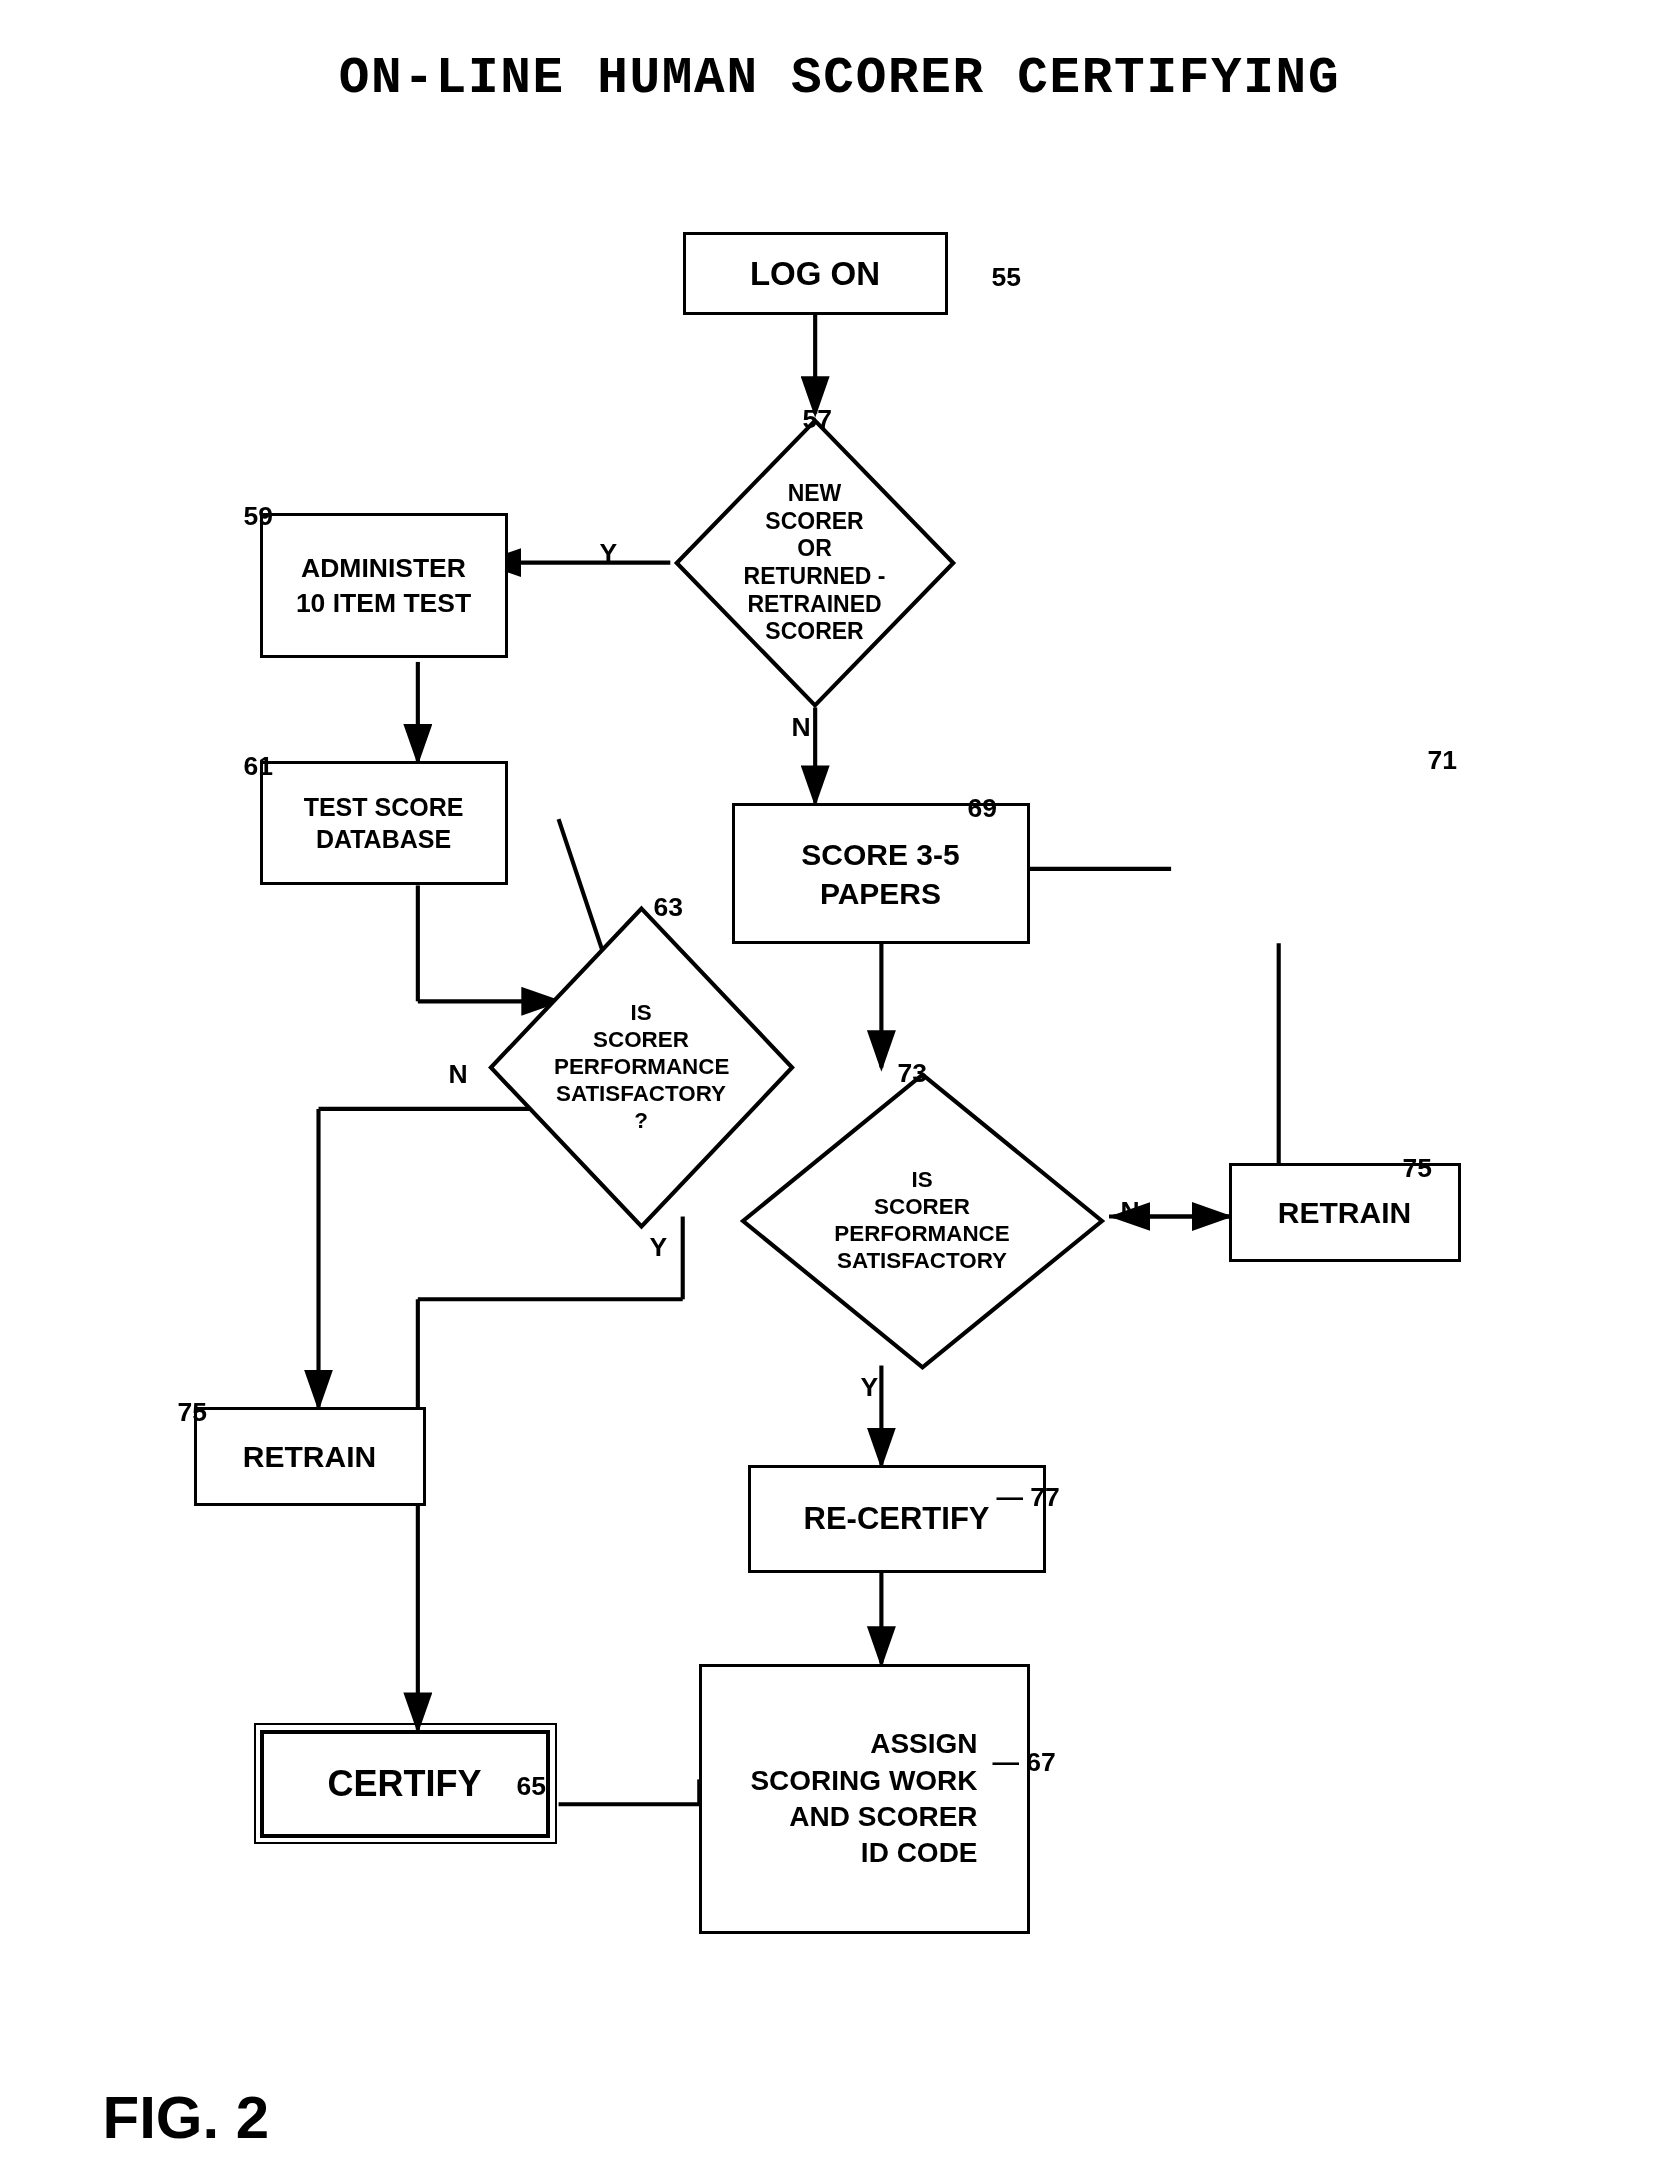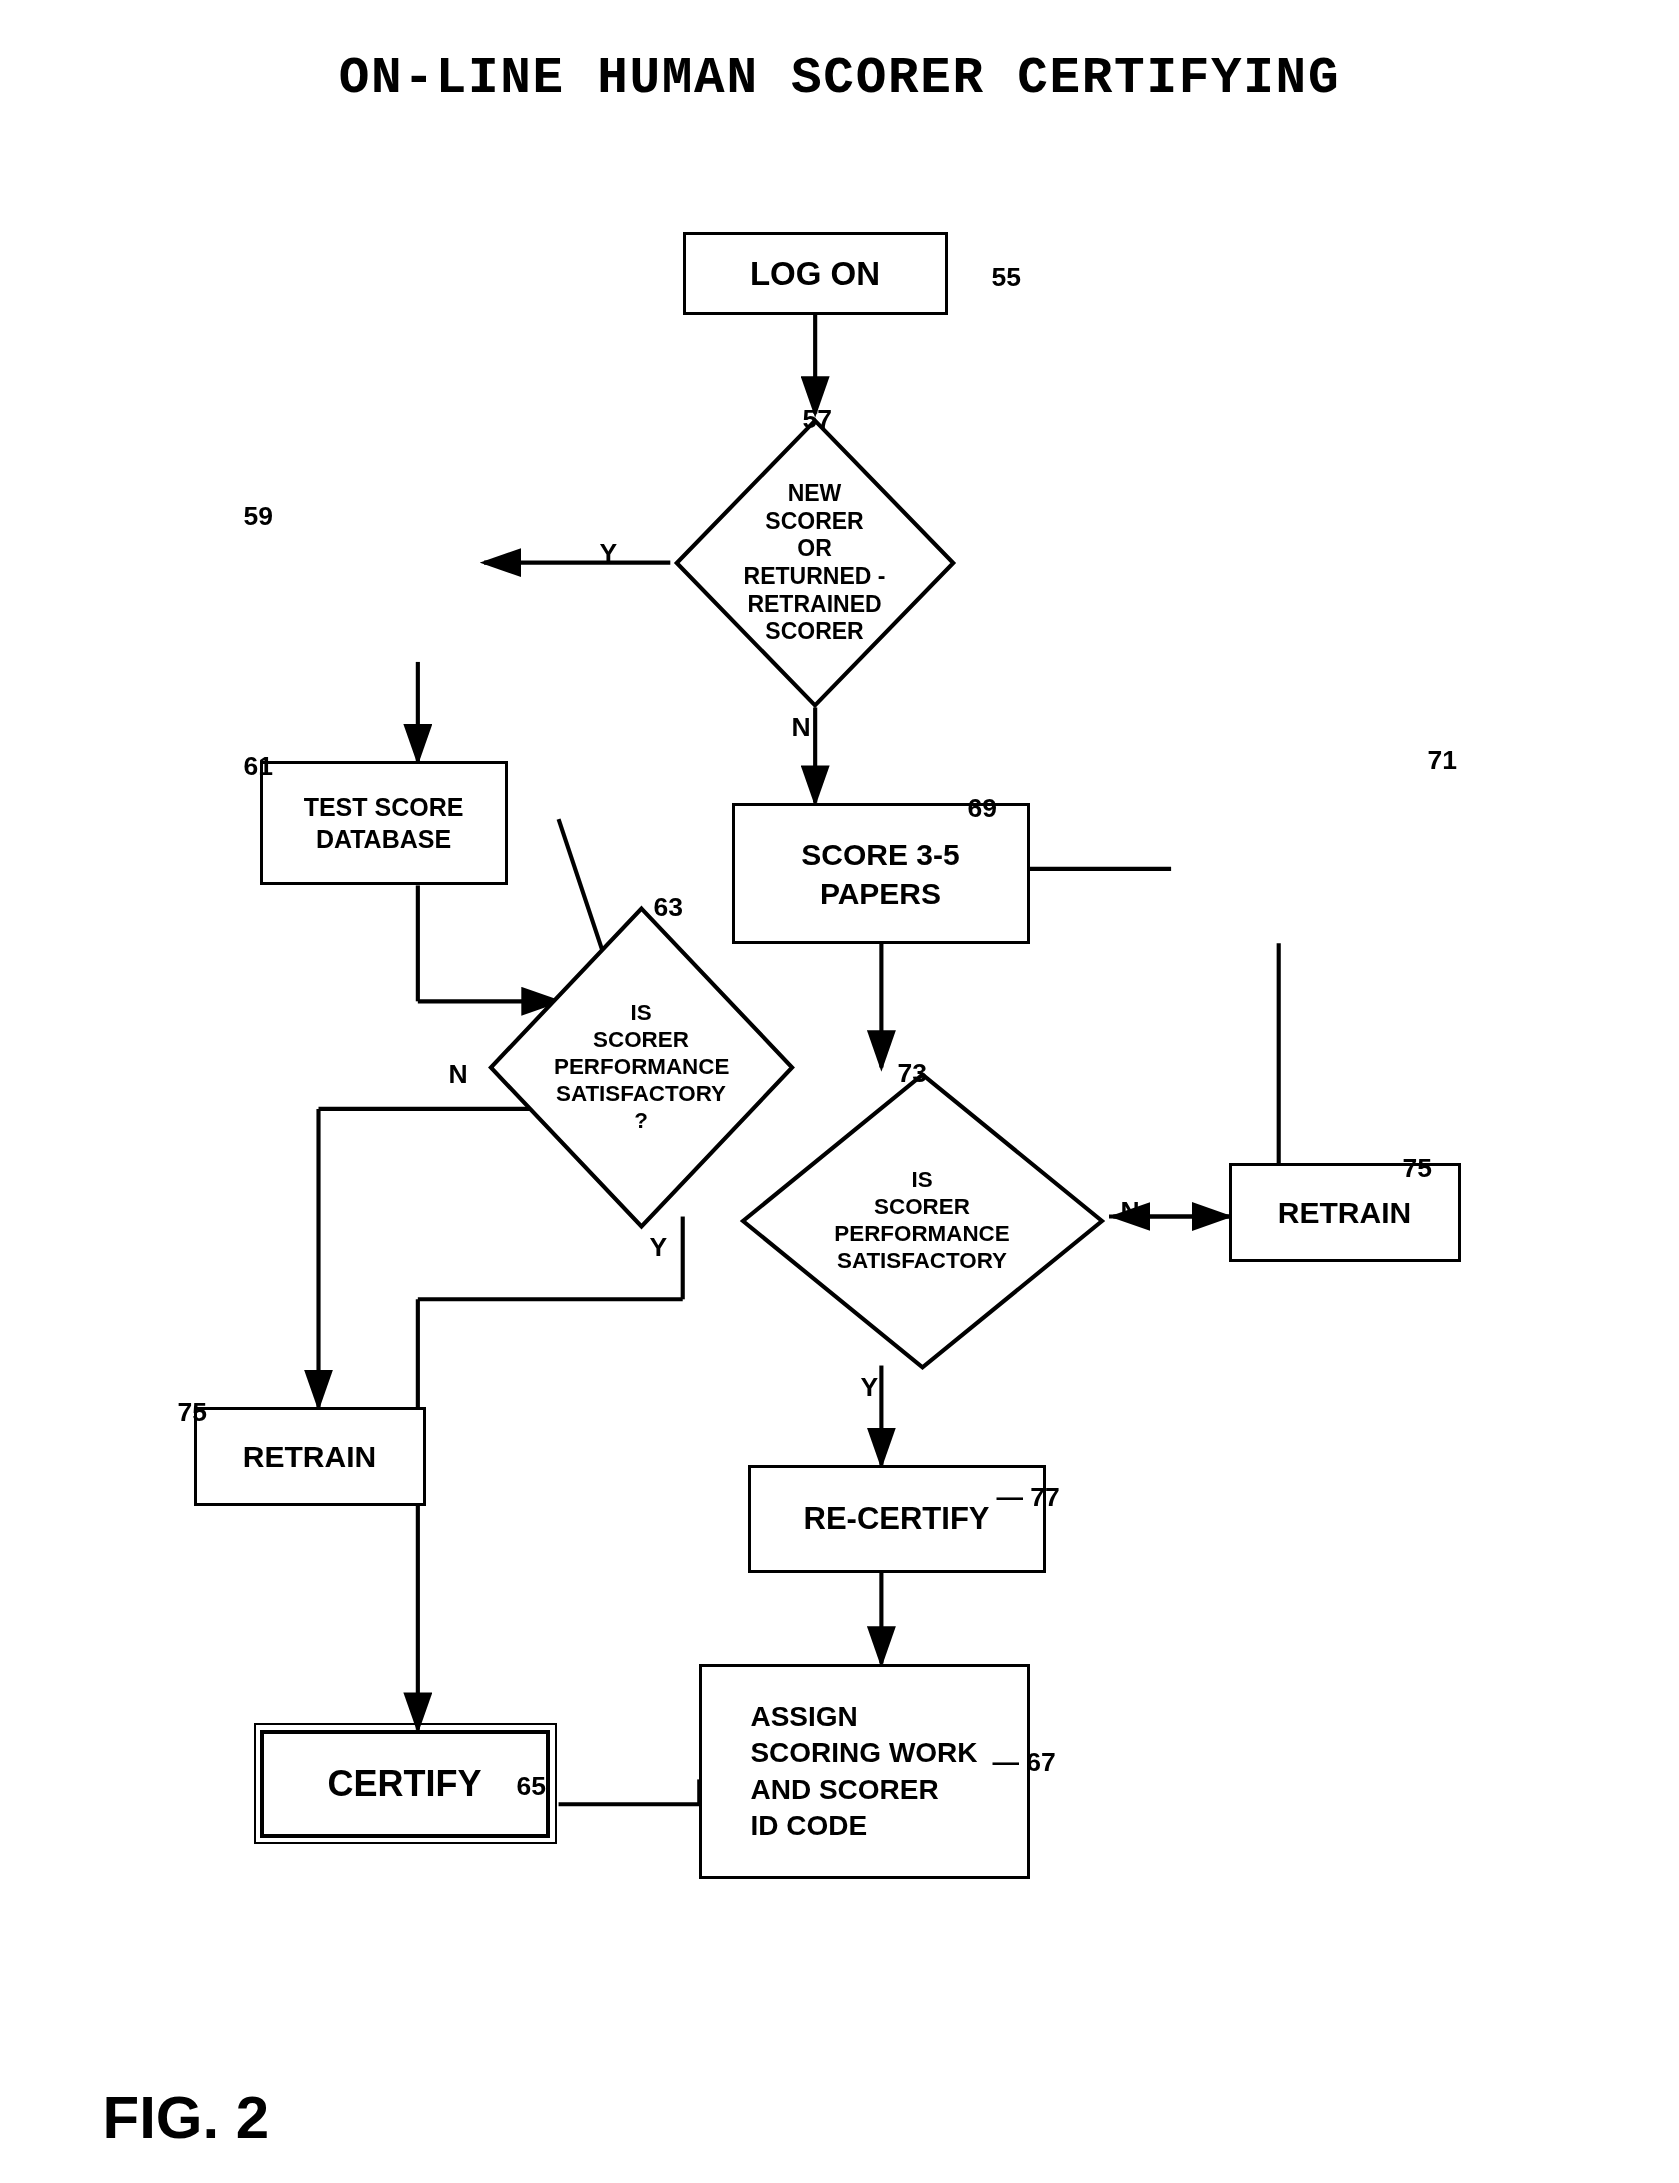--- a/index.html
+++ b/index.html
@@ -170,20 +170,24 @@
       </svg>
       <div class="diamond-text" style="font-size:23px; line-height:1.2; white-space:pre-line; text-align:center; width:166px;">NEW
 SCORER
 OR RETURNED -
 RETRAINED
 SCORER</div>
     </div>
 
     <div class="label" style="left:733px; top:247px;">57</div>
 
+    <div class="flow-box" style="left:190px; top:356px; width:248px; height:145px; font-size:26.5px; line-height:1.3; white-space:pre-line;">
+      <span>ADMINISTER
+10 ITEM TEST</span>
+    </div>
 
     <div class="label" style="left:174px; top:344px;">59</div>
 
     <div class="yn-label" style="left:530px; top:381px;">Y</div>
 
     <div class="yn-label" style="left:722px; top:555px;">N</div>
 
     <div class="flow-box" style="left:190px; top:604px; width:248px; height:124px; font-size:25px; line-height:1.3; white-space:pre-line;">
       <span>TEST SCORE
 DATABASE</span>
@@ -253,21 +257,21 @@
     <div class="label" style="left:927px; top:1325px;">— 77</div>
 
     <div class="flow-box" style="left:190px; top:1573px; width:290px; height:108px; font-size:36px; font-weight:700; border-width:4.1px;">
       <span>CERTIFY</span>
     </div>
 
     <div style="position:absolute; left:184px; top:1566px; width:303px; height:121px; border:2.5px solid #000;"></div>
 
     <div class="label" style="left:447px; top:1614px;">65</div>
 
-    <div class="flow-box" style="left:629px; top:1507px; width:331px; height:215px; font-size:28px; line-height:1.3; white-space:pre-line; text-align:left;">
+    <div class="flow-box" style="left:629px; top:1507px; width:331px; height:270px; font-size:28px; line-height:1.3; white-space:pre-line; text-align:right;">
       <span>ASSIGN
 SCORING WORK
 AND SCORER
 ID CODE</span>
     </div>
 
     <div class="label" style="left:923px; top:1590px;">— 67</div>
 
     <div class="fig-label">FIG. 2</div>
 

